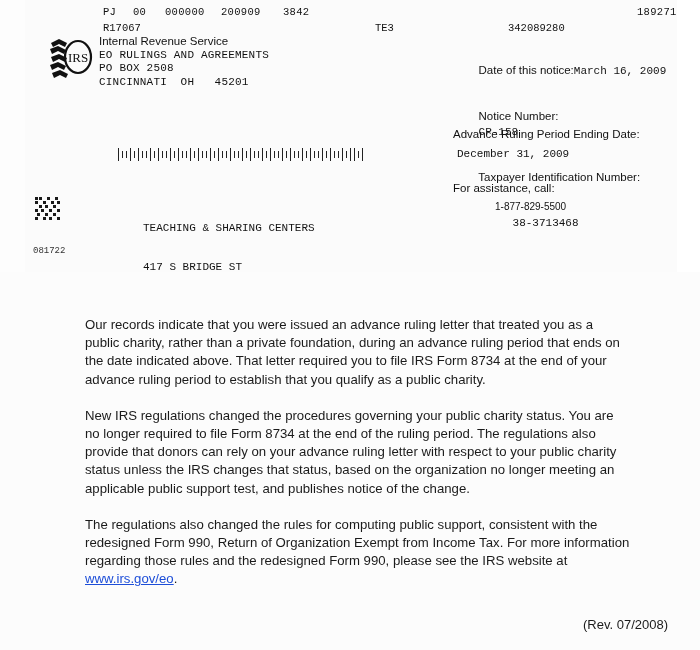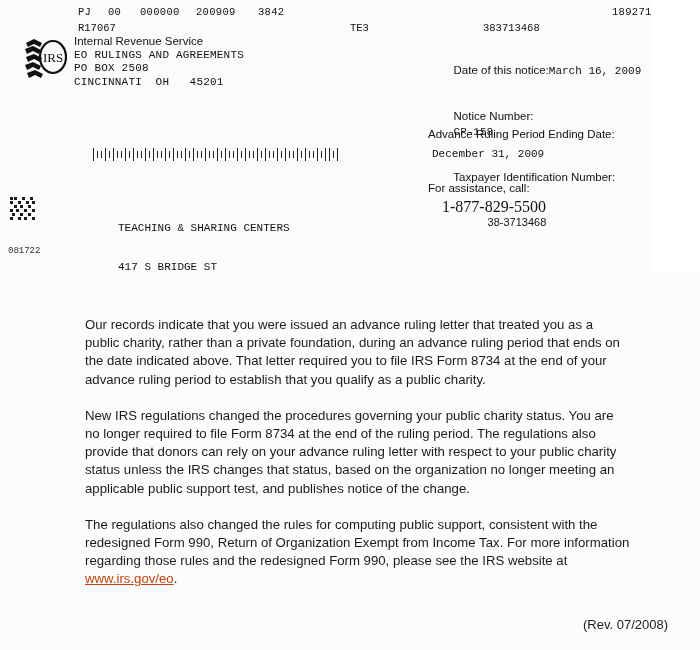--- a/index.html
+++ b/index.html
@@ -12,20 +12,21 @@
     background: #ffffff;
     font-family: "Liberation Sans", sans-serif;
     color: #111;
     overflow: hidden;
   }
   .page {
     position: relative;
     width: 652px;
     height: 650px;
     background: #fdfdfd;
+    padding-left: 25px;
   }
   
   .header-band {
     position: relative;
     height: 272px;
     background: #fbfbfb;
     border-bottom: 1px solid #e3e3e3;
   }
   .mono {
     font-family: "Liberation Mono", "DejaVu Sans Mono", monospace;
@@ -94,21 +95,21 @@
     top: 48px;
     font-size: 11.5px;
     line-height: 15px;
   }
   .notice-block .row { white-space: pre; }
   .notice-block .val {
     font-family: "Liberation Mono", "DejaVu Sans Mono", monospace;
     font-size: 11px;
   }
   .notice-block .tin {
-    font-family: Liberation Sans, sans-serif;
+    font-family: Liberation Mono, monospace;
     font-size: 11px;
     margin-left: 34px;
     display: inline-block;
   }
 
   .advance-block {
     position: absolute;
     left: 428px;
     top: 126px;
     font-size: 11.5px;
@@ -123,25 +124,25 @@
   }
 
   .assist-block {
     position: absolute;
     left: 428px;
     top: 180px;
     font-size: 11.5px;
     line-height: 16px;
   }
   .assist-block .phone {
-    font-family: Liberation Serif, serif;
-    font-size: 16px;
+    font-family: Liberation Sans, sans-serif;
+    font-size: 10px;
     display: block;
     margin-top: 3px;
-    margin-left: 14px;
+    margin-left: 42px;
   }
 
   .postal-code {
     position: absolute;
     left: 93px;
     top: 136px;
     font-size: 8.5px;
     font-family: "Liberation Mono", "DejaVu Sans Mono", monospace;
     letter-spacing: 0.2px;
     color: #333;
@@ -211,21 +212,21 @@
     width: 545px;
   }
   .body-inner p {
     margin: 0 0 18px 0;
     font-size: 13.2px;
     line-height: 18.2px;
     color: #1b1b1b;
     text-align: left;
   }
   .body-inner a {
-    color: #c2410c;
+    color: #1d4ed8;
     text-decoration: underline;
   }
   .rev {
     position: absolute;
     right: 32px;
     bottom: 18px;
     font-size: 13px;
     color: #1b1b1b;
   }
 </style>
@@ -242,21 +243,21 @@
       <span class="c-000000">000000</span>
       <span class="c-200909">200909</span>
       <span class="c-3842">3842</span>
       <span class="c-189271">189271</span>
       <span class="c-158">158</span>
     </div>
 
     <div class="second-codes mono">
       <span class="c-r17067">R17067</span>
       <span class="c-te3">TE3</span>
-      <span class="c-383713">383713468</span>
+      <span class="c-383713">342089280</span>
     </div>
 
     <div class="logo">
       <svg width="48" height="42" viewBox="0 0 48 42">
         <g fill="#111">
           <path d="M2 6 L10 2 L18 6 L16 10 L10 7 L4 10 Z"></path>
           <path d="M1 12 L9 9 L17 13 L15 17 L9 14 L3 17 Z"></path>
           <path d="M2 20 L10 17 L18 21 L16 25 L10 22 L4 25 Z"></path>
           <path d="M1 28 L9 25 L17 29 L15 33 L9 30 L3 33 Z"></path>
           <path d="M3 36 L11 33 L19 37 L17 41 L11 38 L5 41 Z"></path>

